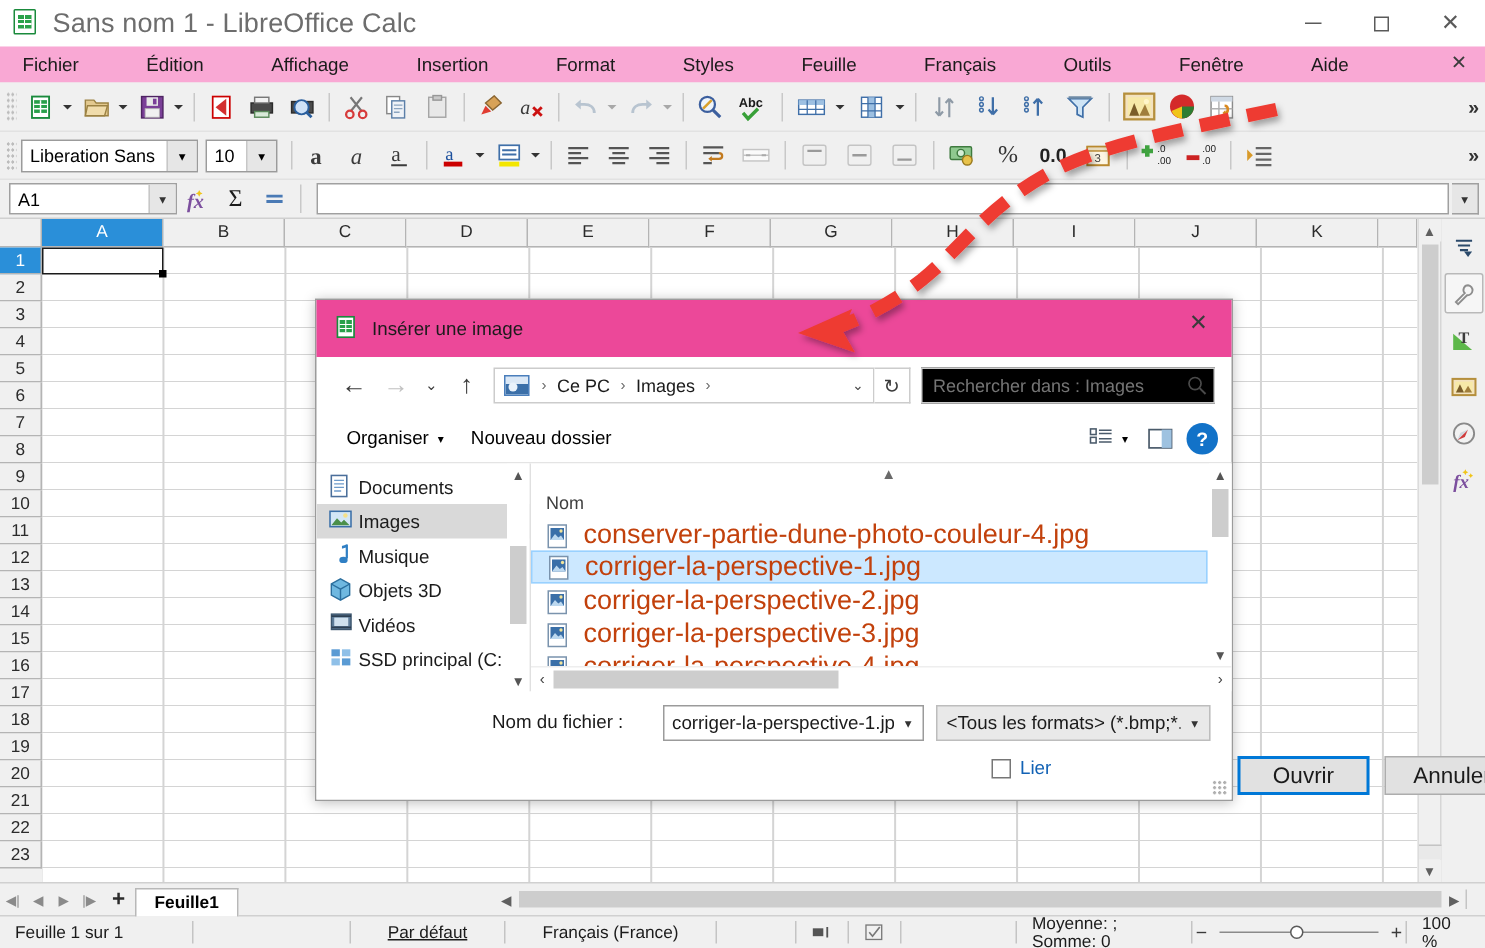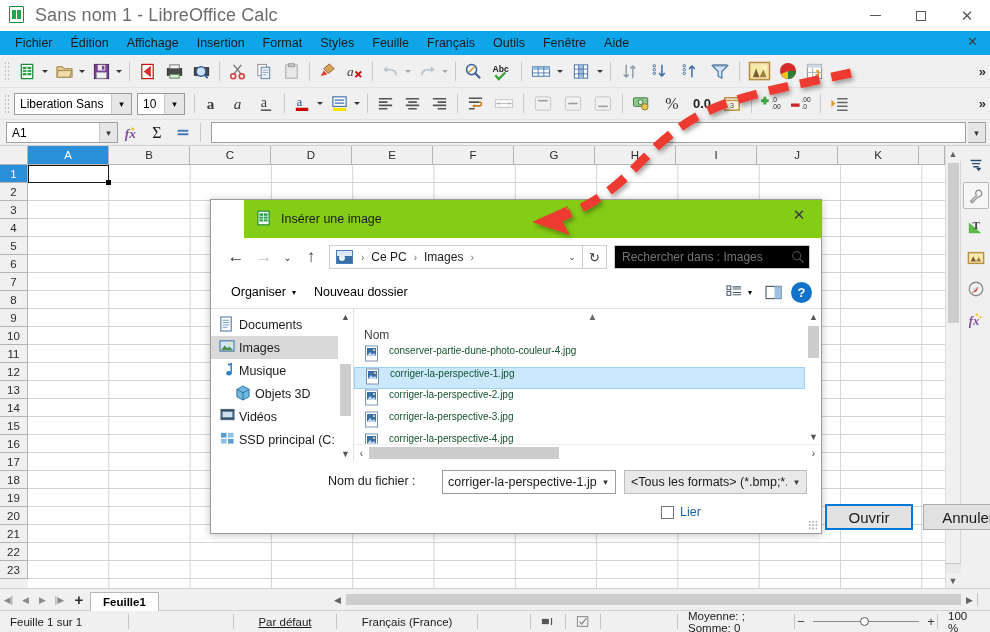--- a/index.html
+++ b/index.html
@@ -39,22 +39,22 @@
   }
   .title-text { font-size:18px; color:#6d6d6d; letter-spacing:.1px; }
   .winbtns { position:absolute; right:0; top:0; height:31px; display:flex; }
   .winbtn { width:46px; height:31px; display:flex; align-items:center; justify-content:center; color:#5a5a5a; }
   .wb-min { width:11px; height:1px; background:#5a5a5a; }
   .wb-max { width:10px; height:10px; border:1px solid #5a5a5a; }
   .wb-close { font-size:15px; line-height:1; font-family:"Liberation Sans",sans-serif; font-weight:300;}
 
   
   .menubar {
-    height:24px; background:#0ea5e9; display:flex; align-items:center; padding-left:6px;
-    position:relative; flex:0 0 auto;
+    height:24px; background:#f9a8d4; display:flex; align-items:center; padding-left:6px;
+    position:relative; flex:0 0 auto;gap:27px;
   }
   .menu-item { padding:3px 9px; font-size:12.5px; color:#1b1b1b; cursor:default; }
   .menubar .doc-close { position:absolute; right:12px; top:3px; font-size:13px; color:#3b3b3b; }
 
   
   .toolbar {
     height:33px; background:#f0f0f0; display:flex; align-items:center; position:relative;
     border-bottom:1px solid #e2e2e2; flex:0 0 auto;
   }
   .toolbar.t2 { height:32px; }
@@ -148,21 +148,21 @@
   .zs-knob { position:absolute; left:53px; width:9px; height:9px; border-radius:50%; background:#fff;
      border:1px solid #5a5a5a; }
   .zs-pm { font-size:13px; color:#3a3a3a; width:12px; text-align:center; }
 
   
   .dialog {
     position:absolute; left:210px; top:199px; width:612px; height:335px;
     background:#ffffff; border:1px solid #9b9b9b; box-shadow:0 1px 8px rgba(0,0,0,.25);
     display:flex; flex-direction:column; z-index:30;
   }
-  .dlg-title { height:38px; display:flex; align-items:center; position:relative; background:#84cc16;margin-left:33px; }
+  .dlg-title { height:38px; display:flex; align-items:center; position:relative; background:#ec4899; }
   .dlg-title .dicon { margin-left:11px; margin-right:9px; }
   .dlg-title .dtxt { font-size:12.5px; color:#1b1b1b; }
   .dlg-close { position:absolute; right:0; top:0; width:44px; height:30px; display:flex;
      align-items:center; justify-content:center; font-size:15px; color:#3b3b3b; font-weight:300; }
 
   .dlg-nav { height:38px; display:flex; align-items:center; padding:0 11px; gap:0; }
   .navarrow { width:28px; height:28px; display:flex; align-items:center; justify-content:center;
      font-size:17px; color:#3a3a3a; }
   .navarrow.dim { color:#c2c2c2; }
   .navsmall { width:19px; height:28px; display:flex; align-items:center; justify-content:center;
@@ -207,21 +207,21 @@
   .np-arrow { height:15px; display:flex; align-items:center; justify-content:center; font-size:9px; color:#555; }
   .np-track { flex:1; position:relative; }
   .np-thumb { position:absolute; left:2px; width:11px; background:#cdcdcd; }
 
   .filepane { flex:1; display:flex; flex-direction:column; min-width:0; position:relative; background:#fff; }
   .fp-top { height:15px; position:relative; }
   .fp-top .upcaret { position:absolute; left:50%; top:2px; font-size:10px; color:#6a6a6a; }
   .fp-colhdr { height:21px; display:flex; align-items:center; padding-left:10px;
      font-size:12px; color:#3f3f3f; }
   .fp-list { flex:1; overflow:hidden; position:relative; }
-  .frow { height:22px; display:flex; align-items:flex-start; padding-left:10px; font-size:10px; color:#14532d; }
+  .frow { height:22px; display:flex; align-items:flex-end; padding-left:10px; font-size:18px; color:#c2410c; }
   .frow.sel { background:#cce8ff; border:1px solid #99d1ff; }
   .fileic { width:16px; height:18px; margin-right:9px; position:relative; flex:0 0 auto; }
   .fp-vscroll { position:absolute; right:0; top:0; bottom:17px; width:15px; background:#fff;
      display:flex; flex-direction:column; }
   .fp-hscroll { height:17px; display:flex; align-items:center; background:#fff; border-top:1px solid #eee; }
   .fp-hs-arrow { width:15px; display:flex; align-items:center; justify-content:center; font-size:10px; color:#444; }
   .fp-hthumb { height:12px; background:#cdcdcd; }
 
   .dlg-foot { height:72px; position:relative; background:#fff; }
   .lbl-fn { position:absolute; left:117px; top:13px; font-size:12.5px; color:#1b1b1b; }
@@ -907,21 +907,21 @@
         <div class="navitem" style="position:relative;">
           <span class="nic" style="position:absolute;left:10px;margin:0;">
             <svg width="13" height="16" viewBox="0 0 14 17">
                 <path d="M11 1v10" stroke="#2f7fc4" stroke-width="1.6"></path>
                 <path d="M11 1c-1.6.5-3.5 1-3.5 1v2s2-.6 3.5-1z" fill="#2f7fc4"></path>
                 <ellipse cx="8.6" cy="12" rx="3" ry="2.3" fill="#2f7fc4"></ellipse>
               </svg>
           </span>
           <span>Musique</span>
         </div>
-        <div class="navitem" style="position:relative;margin-left:16px;">
+        <div class="navitem" style="position:relative;">
           <span class="nic" style="position:absolute;left:8px;margin:0;">
             <svg width="16" height="16" viewBox="0 0 17 17">
                 <path d="M8.5 1l6.5 3.6v7.8L8.5 16 2 12.4V4.6z" fill="#6fb8e0" stroke="#2b6f9e" stroke-width="1"></path>
                 <path d="M2 4.6l6.5 3.7 6.5-3.7M8.5 8.3V16" stroke="#2b6f9e" stroke-width="1" fill="none"></path>
               </svg>
           </span>
           <span>Objets 3D</span>
         </div>
         <div class="navitem" style="position:relative;">
           <span class="nic" style="position:absolute;left:9px;margin:0;">

